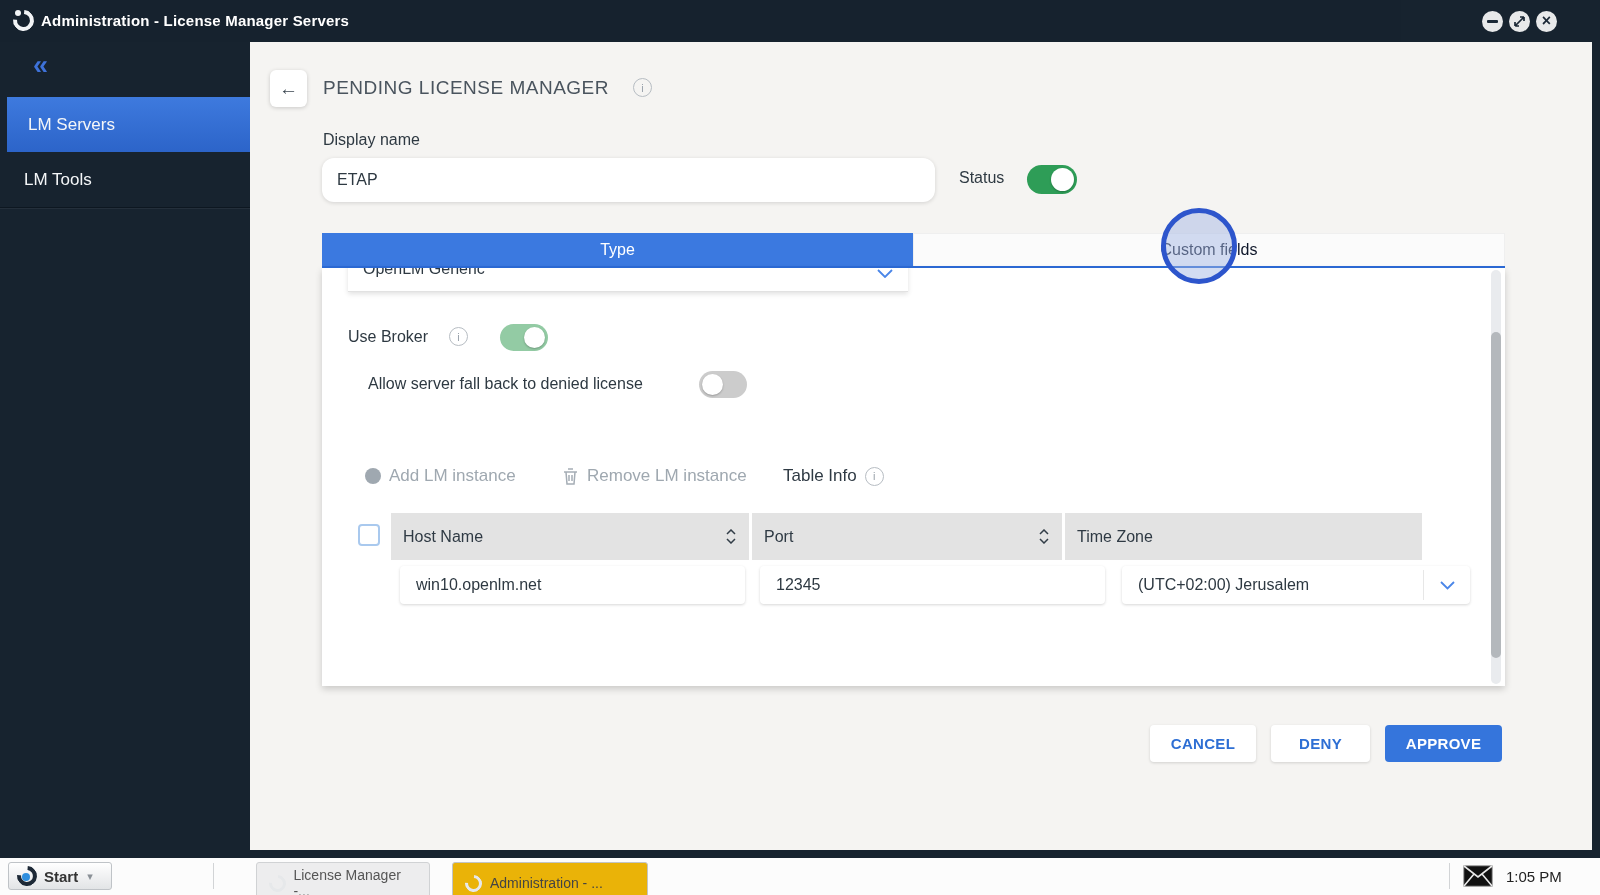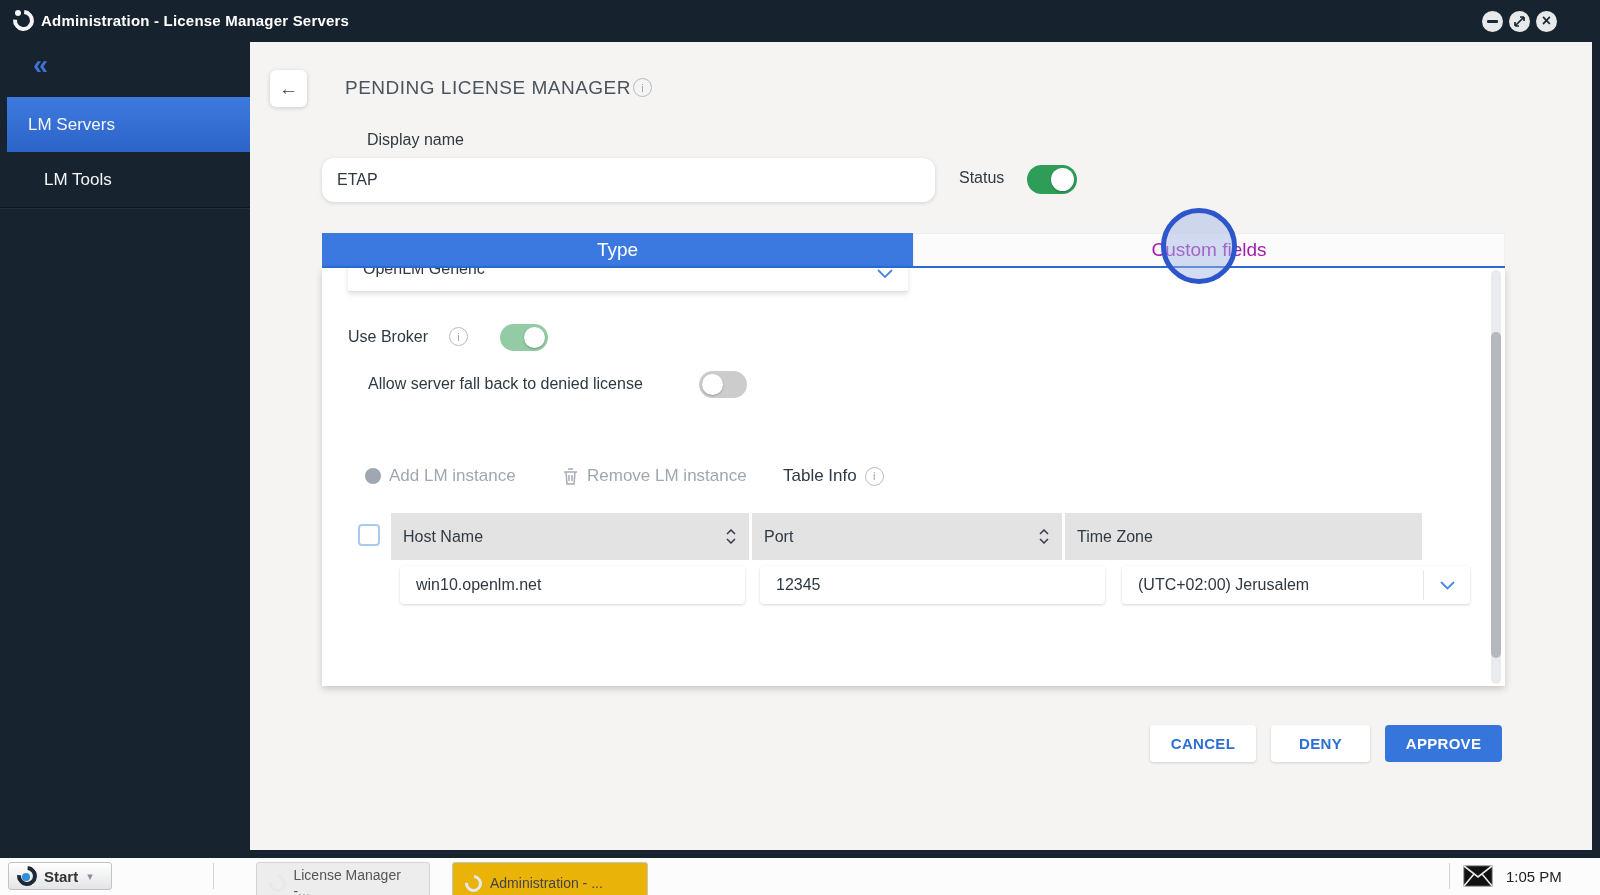--- a/index.html
+++ b/index.html
@@ -17,56 +17,56 @@
   .winctl { position:absolute; top:11px; width:21px; height:21px; border-radius:50%; background:#e8e9ea;
     display:flex; align-items:center; justify-content:center; cursor:pointer; }
   .winctl.min { left:1482px; } .winctl.max { left:1509px; } .winctl.close { left:1536px; }
   .minbar { width:11px; height:3px; background:#1b2836; border-radius:1px; }
   .closex { color:#1b2836; font-size:16px; font-weight:bold; line-height:1; margin-top:-1px; }
 
   
   .sidebar { position:absolute; left:0; top:42px; width:250px; height:816px; background:#17232f; }
   .collapse { position:absolute; left:33px; top:10px; color:#3e72d9; font-size:27px; font-weight:bold; cursor:pointer; line-height:1; }
   .nav-item { position:absolute; left:0; width:250px; height:56px; color:#f4f6f8; font-size:17px;
-    display:flex; align-items:center; padding-left:44px; cursor:pointer; }
+    display:flex; align-items:center; padding-left:24px; cursor:pointer; }
   .nav-item.active { left:7px; width:243px; padding-left:21px; height:55px;
     background:linear-gradient(#3e7ade,#2c64c9); }
   .nav-servers { top:55px; }
   .nav-tools { top:110px; border-bottom:1px solid #0d1721; box-shadow:0 1px 0 rgba(255,255,255,0.06); }
 
   
   .main { position:absolute; left:250px; top:42px; width:1342px; height:808px; background:#f5f4f2; }
   .back-btn { position:absolute; left:20px; top:28px; width:37px; height:37px; background:#fff; border-radius:6px;
     box-shadow:0 1px 4px rgba(0,0,0,0.18); display:flex; align-items:center; justify-content:center;
     color:#3a454f; font-size:19px; cursor:pointer; }
-  .page-title { position:absolute; left:73px; top:35px; font-size:19px; font-weight:500; color:#4a545e; letter-spacing:0.5px;margin-left:22px; }
+  .page-title { position:absolute; left:73px; top:35px; font-size:19px; font-weight:500; color:#4a545e; letter-spacing:0.5px; }
   .info-icon { width:19px; height:19px; border:1.5px solid #b7bdc3; border-radius:50%; color:#9aa2ab;
     font-size:11px; display:inline-flex; align-items:center; justify-content:center; font-style:normal; }
   .info-title { position:absolute; left:383px; top:36px; }
 
   .field-label { position:absolute; font-size:16px; color:#2e3942; }
-  .lbl-display { left:73px; top:89px;margin-left:44px; }
+  .lbl-display { left:73px; top:89px; }
   .input-display { position:absolute; left:72px; top:116px; width:613px; height:44px; background:#fff; border-radius:12px;
     box-shadow:0 1px 4px rgba(0,0,0,0.14); border:none; padding-left:15px; font-size:16px; color:#2e3942;
     font-family:"Liberation Sans","DejaVu Sans",sans-serif; }
   .lbl-status { left:709px; top:127px; }
   .toggle { position:relative; border-radius:15px; cursor:pointer; }
   .toggle .knob { position:absolute; top:3px; background:#fff; border-radius:50%; box-shadow:0 1px 2px rgba(0,0,0,0.25); }
   .tg-status { position:absolute; left:777px; top:123px; width:50px; height:29px; background:#c9c9c9; }
   .tg-status .knob { width:23px; height:23px; left:3px; }
   .tg-status.on { background:#2e9d57; } .tg-status.on .knob { left:24px; }
   .tg-sm { width:48px; height:27px; background:#cccccc; }
   .tg-sm .knob { width:21px; height:21px; left:3px; }
   .tg-broker.on { background:#93cba4; } .tg-broker.on .knob { left:24px; }
 
   
   .tabs { position:absolute; left:72px; top:191px; width:1183px; height:35px; display:flex; border-bottom:2px solid #2c6bd8; }
-  .tab { width:591px; height:33px; display:flex; align-items:center; justify-content:center; font-size:19px; cursor:pointer; }
+  .tab { width:591px; height:33px; display:flex; align-items:center; justify-content:center; font-size:16px; cursor:pointer; }
   .tab.active { background:#3b79e0; color:#fff; }
-  .tab.inactive { width:592px; background:#fbfbfb; color:#a21caf; border:1px solid #efefef; border-bottom:none; }
+  .tab.inactive { width:592px; background:#fbfbfb; color:#0f172a; border:1px solid #efefef; border-bottom:none; }
 
   .cursor-circle { position:absolute; left:911px; top:166px; width:76px; height:76px; border-radius:50%;
     border:5px solid #2d55cc; background:rgba(162,182,228,0.48); z-index:60; pointer-events:none; }
 
   
   .panel { position:absolute; left:72px; top:226px; width:1183px; height:418px; background:#fff;
     box-shadow:0 3px 7px rgba(0,0,0,0.18); overflow:hidden; }
   .type-select { position:absolute; left:26px; top:-22px; width:560px; height:46px; background:#fff;
     border-bottom:1px solid #e2e2e2; box-shadow:0 2px 5px rgba(0,0,0,0.12); cursor:pointer; }
   .type-select .val { position:absolute; left:15px; top:0; line-height:46px; font-size:16px; color:#2e3942; }

